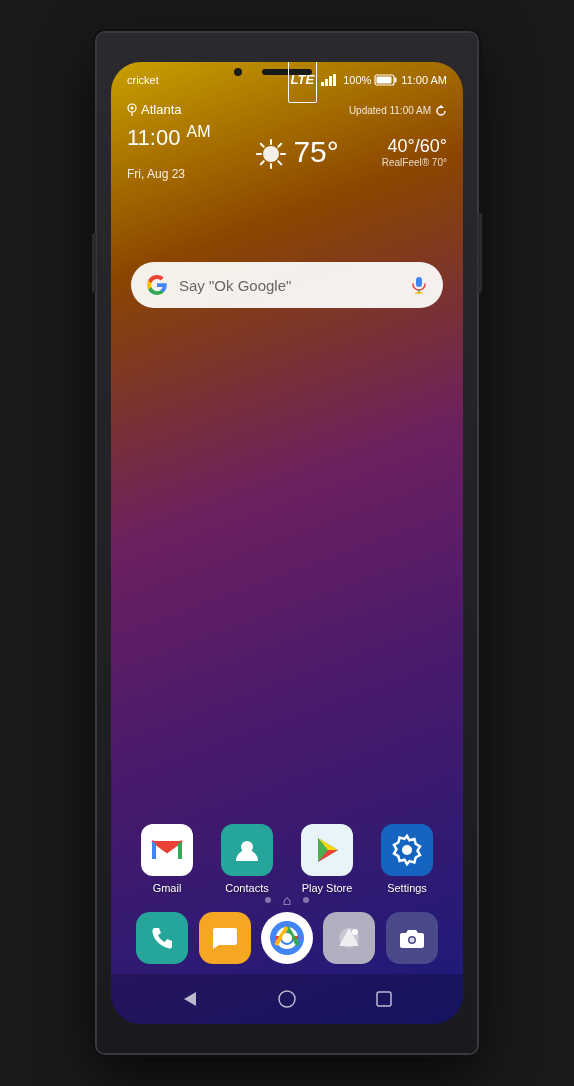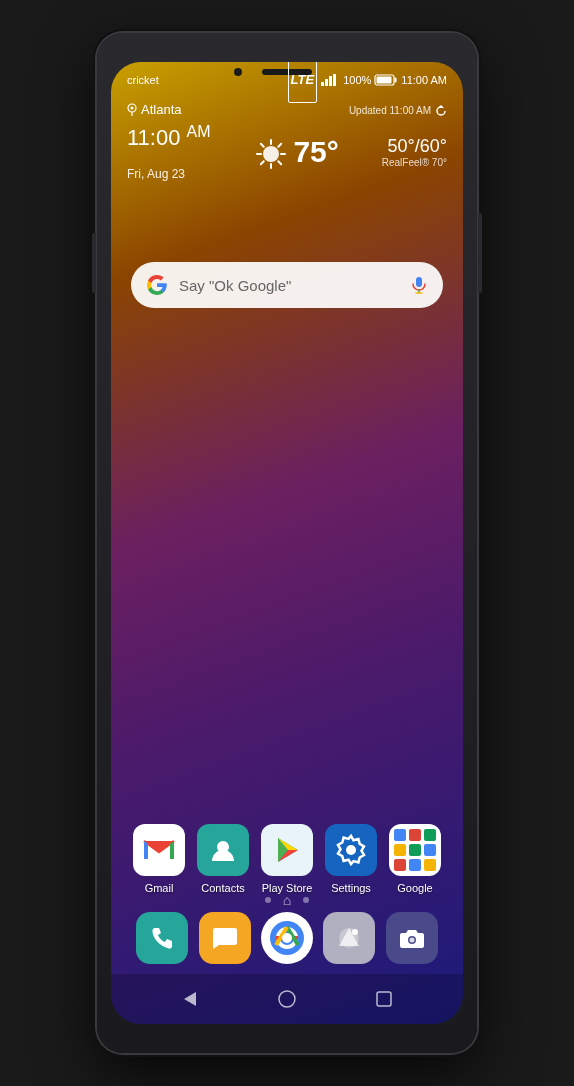--- a/index.html
+++ b/index.html
@@ -11,21 +11,21 @@
       align-items: center;
       justify-content: center;
       font-family: 'Arial', sans-serif;
       overflow: hidden;
     }
 
     .phone-outer {
       width: 380px;
       height: 1020px;
       background: linear-gradient(180deg, #2a2a2e 0%, #1a1a1e 100%);
-      border-radius: 26px;
+      border-radius: 8px;
       position: relative;
       box-shadow: 
         0 0 0 2px #3a3a3e,
         0 0 0 4px #111,
         0 20px 60px rgba(0,0,0,0.8);
       display: flex;
       align-items: center;
       justify-content: center;
     }
 
@@ -187,21 +187,21 @@
       color: white;
     }
 
     .sun-icon {
       width: 32px;
       height: 32px;
     }
 
     .temp-current {
       font-size: 30px;
-      font-weight: 700;
+      font-weight: 400;
       color: white;
     }
 
     .weather-temp-range {
       text-align: right;
       color: white;
     }
 
     .temp-range {
       font-size: 18px;
@@ -457,21 +457,21 @@
             <line x1="7.8" y1="7.8" x2="10.7" y2="10.7" stroke="white" stroke-width="2" stroke-linecap="round"></line>
             <line x1="25.3" y1="25.3" x2="28.2" y2="28.2" stroke="white" stroke-width="2" stroke-linecap="round"></line>
             <line x1="28.2" y1="7.8" x2="25.3" y2="10.7" stroke="white" stroke-width="2" stroke-linecap="round"></line>
             <line x1="10.7" y1="25.3" x2="7.8" y2="28.2" stroke="white" stroke-width="2" stroke-linecap="round"></line>
           </svg>
           <span class="temp-current">75°</span>
         </div>
 
         <div class="weather-temp-range">
           <div class="temp-range">
-            <span>50°</span>/<span>60°</span>
+            <span>40°</span>/<span>60°</span>
           </div>
           <div class="real-feel">RealFeel® 70°</div>
         </div>
       </div>
     </div>
 
     <div class="search-bar">
 
       <svg width="24" height="24" class="google-g" viewBox="0 0 24 24">
         <path d="M21.8 12.2c0-.7-.1-1.4-.2-2H12v3.8h5.5c-.2 1.2-.9 2.2-2 2.9v2.4h3.2c1.9-1.7 3-4.3 3-7.1z" fill="#4285F4"></path>
@@ -529,37 +529,20 @@
       <div class="app-item">
         <div class="app-icon settings-icon">
           <svg width="32" height="32" viewBox="0 0 32 32">
             <circle cx="16" cy="16" r="5" fill="white"></circle>
             <path d="M16 2l2.5 4.3 4.9-1.3 1.3 4.9 4.3 2.5-2.5 4.3 2.5 4.3-4.3 2.5-1.3 4.9-4.9-1.3L16 30l-2.5-4.3-4.9 1.3-1.3-4.9L3 19.6l2.5-4.3L3 11l4.3-2.5 1.3-4.9 4.9 1.3z" fill="none" stroke="white" stroke-width="2.5"></path>
           </svg>
         </div>
         <span class="app-label">Settings</span>
       </div>
 
-      <div class="app-item">
-        <div class="app-icon google-icon" style="background:#fff; padding:2px;">
-          <svg width="46" height="46" viewBox="0 0 46 46">
-
-            <rect x="2" y="2" width="12" height="12" rx="2" fill="#4285F4"></rect>
-            <rect x="17" y="2" width="12" height="12" rx="2" fill="#DB4437"></rect>
-            <rect x="32" y="2" width="12" height="12" rx="2" fill="#0F9D58"></rect>
-            <rect x="2" y="17" width="12" height="12" rx="2" fill="#F4B400"></rect>
-            <rect x="17" y="17" width="12" height="12" rx="2" fill="#0F9D58"></rect>
-            <rect x="32" y="17" width="12" height="12" rx="2" fill="#4285F4"></rect>
-            <rect x="2" y="32" width="12" height="12" rx="2" fill="#DB4437"></rect>
-            <rect x="17" y="32" width="12" height="12" rx="2" fill="#4285F4"></rect>
-            <rect x="32" y="32" width="12" height="12" rx="2" fill="#F4B400"></rect>
-          </svg>
-        </div>
-        <span class="app-label">Google</span>
-      </div>
 
     </div>
 
     <div class="page-indicators">
       <div class="dot"></div>
       <div class="dot home">⌂</div>
       <div class="dot"></div>
     </div>
 
     <div class="bottom-dock">

